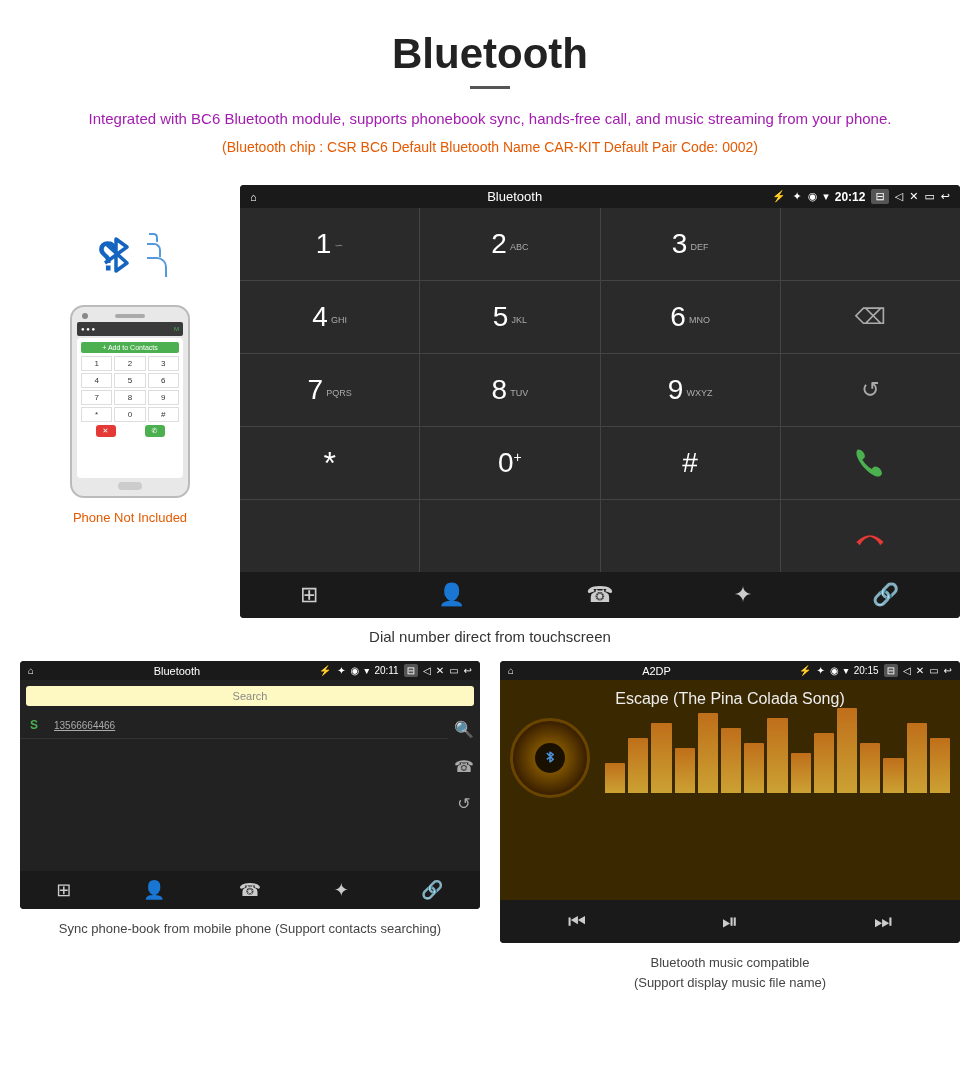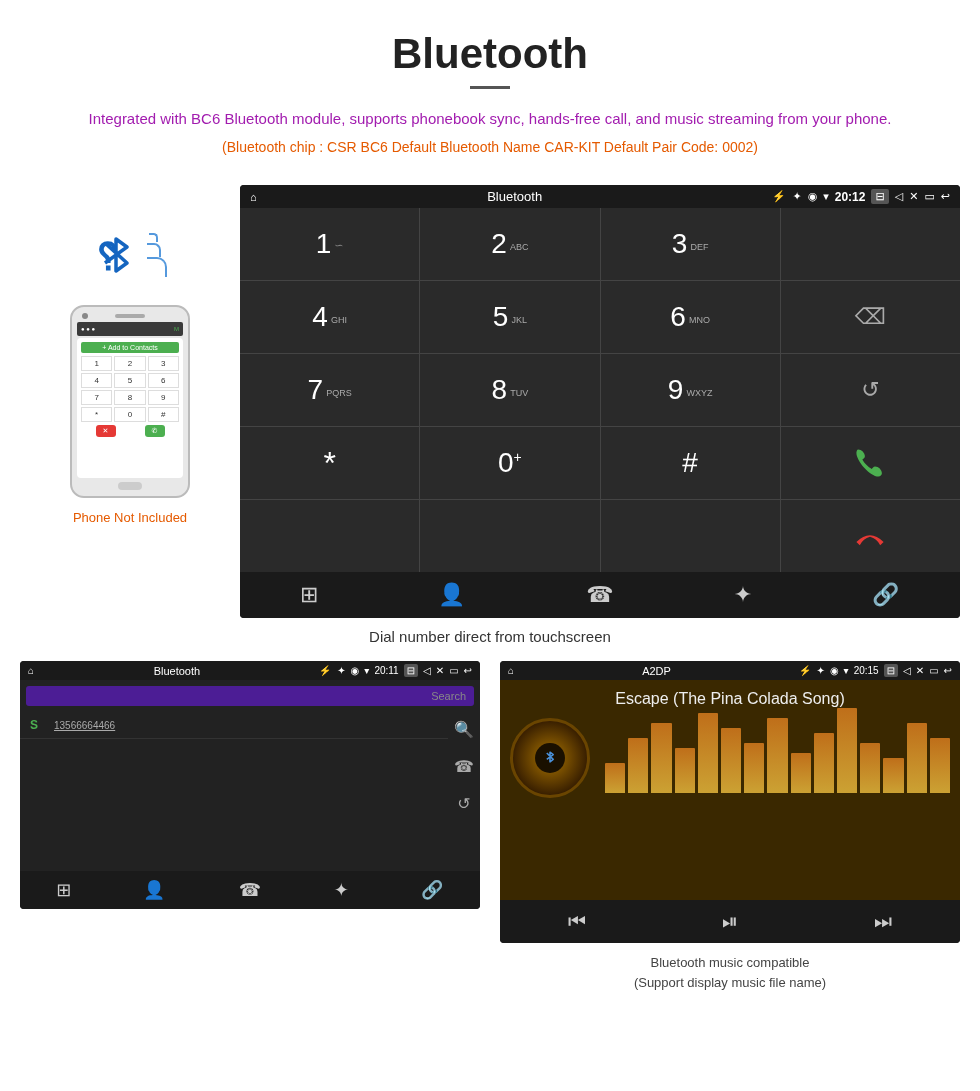--- a/index.html
+++ b/index.html
@@ -243,28 +243,28 @@
       background: #1a1a1a;
       display: flex;
       align-items: center;
       padding: 3px 8px;
       font-size: 10px;
       color: #fff;
       gap: 5px;
     }
     .pb-status-title { flex: 1; text-align: center; font-size: 11px; font-weight: 500; }
     .pb-search-bar {
-      background: #4c1d95;
+      background: #fef9c3;
       margin: 6px;
       border-radius: 3px;
       padding: 4px 8px;
       font-size: 11px;
       color: #888;
       display: flex;
-      justify-content: flex-end;
+      justify-content: center;
       align-items: center;
     }
     .pb-contact-row {
       display: flex;
       align-items: center;
       padding: 6px 10px;
       border-bottom: 1px solid #333;
       color: #ddd;
     }
     .pb-letter {
@@ -596,20 +596,24 @@
       <div style="height:50px;"></div>
 
       <div class="pb-nav">
         <span class="pb-nav-icon">⊞</span>
         <span class="pb-nav-icon-active">👤</span>
         <span class="pb-nav-icon">☎</span>
         <span class="pb-nav-icon">✦</span>
         <span class="pb-nav-icon">🔗</span>
       </div>
     </div>
+    <div class="panel-caption">
+      <span>Sync phone-book from mobile phone
+(Support contacts searching)</span>
+    </div>
   </div>
 
   <div class="panel">
     <div class="panel-screen">
 
       <div class="music-status-bar">
         <span>⌂</span>
         <span class="music-status-title">A2DP</span>
         <span>⚡</span>
         <span>✦</span>

